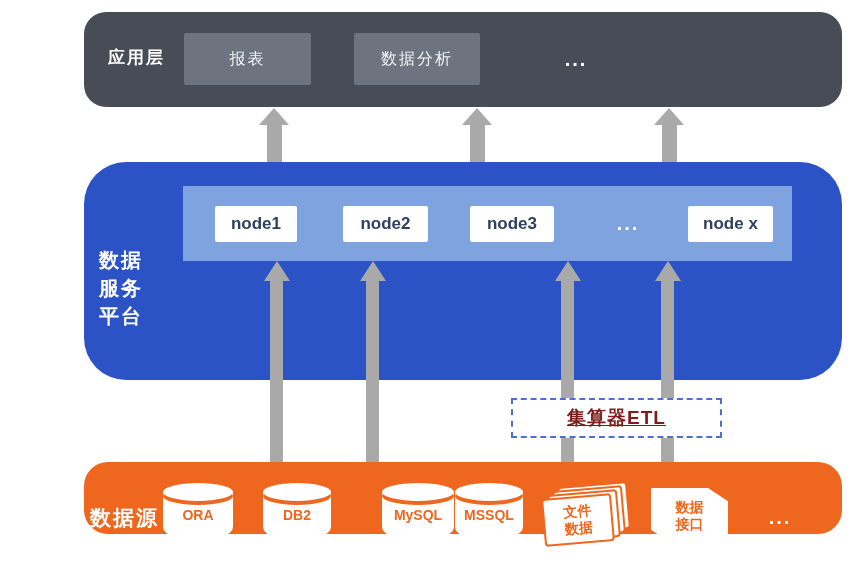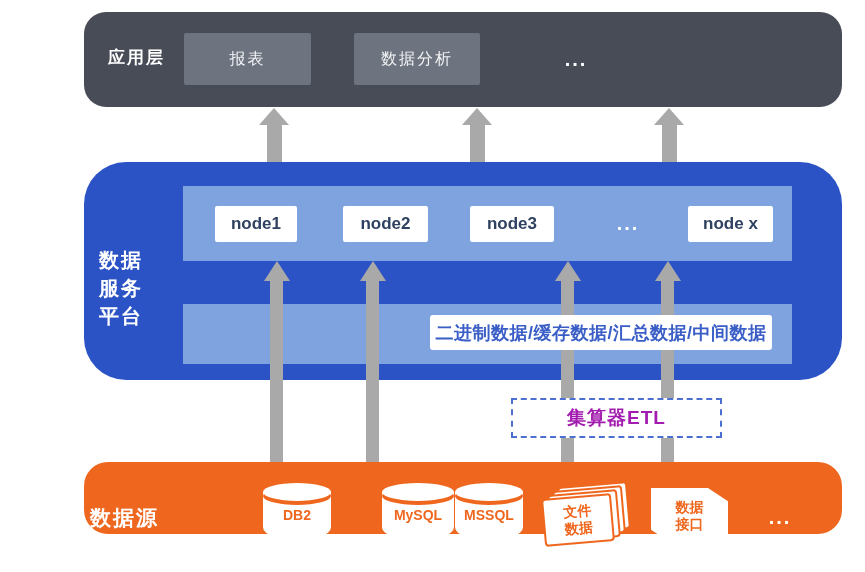--- a/index.html
+++ b/index.html
@@ -26,21 +26,21 @@
   #node-band{top:24px;height:75px;}
   #data-band{top:142px;height:60px;}
   .node-box{position:absolute;top:20px;height:36px;background:#ffffff;border-radius:2px;z-index:3;
             display:flex;align-items:center;justify-content:center;color:#2e4160;font-weight:bold;font-size:17px;}
   #data-bar-box{position:absolute;left:247px;top:11px;width:342px;height:35px;background:#ffffff;border-radius:3px;z-index:3;
             display:flex;align-items:center;justify-content:center;color:#3a5ec6;font-weight:bold;font-size:18px;letter-spacing:.5px;}
 
   
   #etl-box{position:absolute;left:511px;top:398px;width:211px;height:40px;background:#ffffff;
            border:2px dashed #4c6fd2;box-sizing:border-box;z-index:3;
-           display:flex;align-items:center;justify-content:center;color:#a21caf;font-weight:bold;font-size:19px;letter-spacing:1px;}
+           display:flex;align-items:center;justify-content:center;color:#7f1d1d;font-weight:bold;font-size:19px;letter-spacing:1px;text-decoration:underline;}
 
   
   .arrow-up{position:absolute;z-index:2;}
   .arrow-up .head{width:0;height:0;margin:0 auto;}
   .arrow-up .shaft{background:#a9a9a9;margin:0 auto;}
   .arrow-a{width:30px;top:108px;}
   .arrow-a .head{border-left:15px solid transparent;border-right:15px solid transparent;border-bottom:17px solid #a9a9a9;}
   .arrow-a .shaft{width:15px;height:37px;}
   .arrow-b{width:27px;top:261px;}
   .arrow-b .head{border-left:13px solid transparent;border-right:13px solid transparent;border-bottom:20px solid #a9a9a9;}
@@ -87,28 +87,31 @@
       <div>服务</div>
       <div>平台</div>
     </div>
     <div class="band" id="node-band">
       <div class="node-box" style="left:32px;width:82px;">node1</div>
       <div class="node-box" style="left:160px;width:85px;">node2</div>
       <div class="node-box" style="left:287px;width:84px;">node3</div>
       <div class="dots" style="left:415px;top:26px;width:60px;text-align:center;">...</div>
       <div class="node-box" style="left:505px;width:85px;">node x</div>
     </div>
-    <div class="band" id="data-band">
-      <div id="data-bar-box">二进制数据/缓存数据/汇总数据/中间数据</div>
-    </div>
   </div>
 
   <div class="layer" id="source-layer">
     <div class="layer-label" id="source-label">数据源</div>
 
+    <div class="cylinder" style="left:79px;width:70px;">
+      <div class="cyl-rim"></div>
+      <div class="cyl-top"></div>
+      <div class="cyl-body"></div>
+      <div class="cyl-label">ORA</div>
+    </div>
     <div class="cylinder" style="left:179px;width:68px;">
       <div class="cyl-rim"></div>
       <div class="cyl-top"></div>
       <div class="cyl-body"></div>
       <div class="cyl-label">DB2</div>
     </div>
     <div class="cylinder" style="left:274px;width:72px;margin-left:24px;">
       <div class="cyl-rim"></div>
       <div class="cyl-top"></div>
       <div class="cyl-body"></div>

